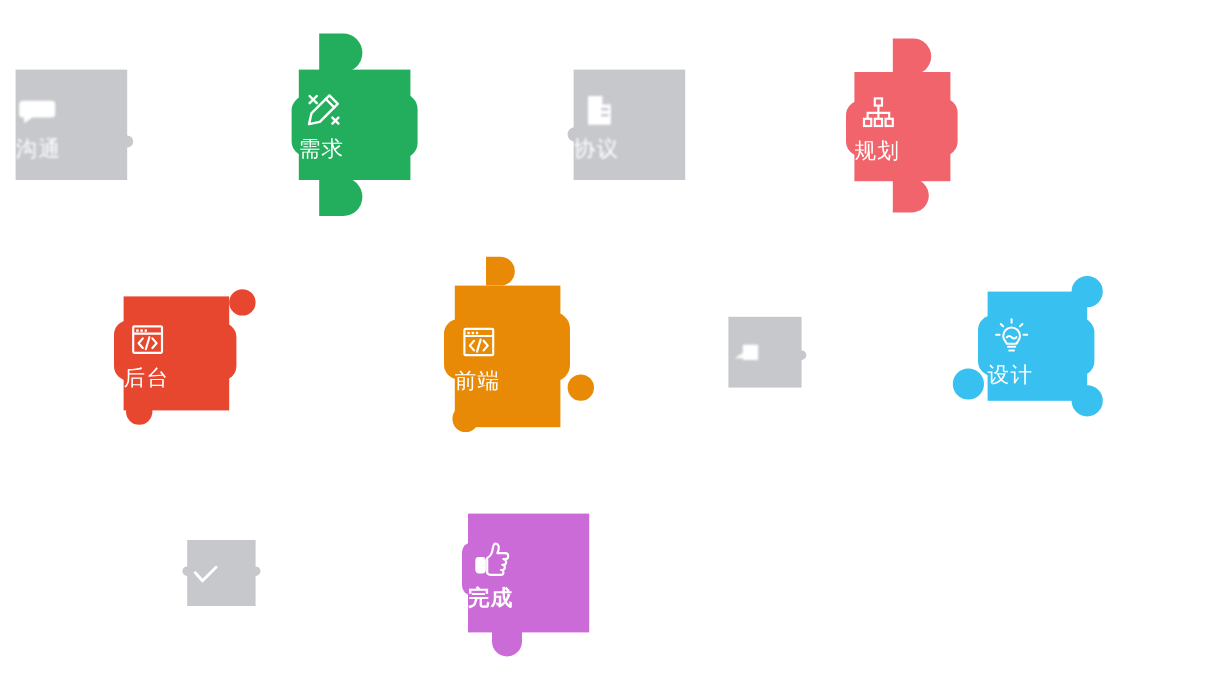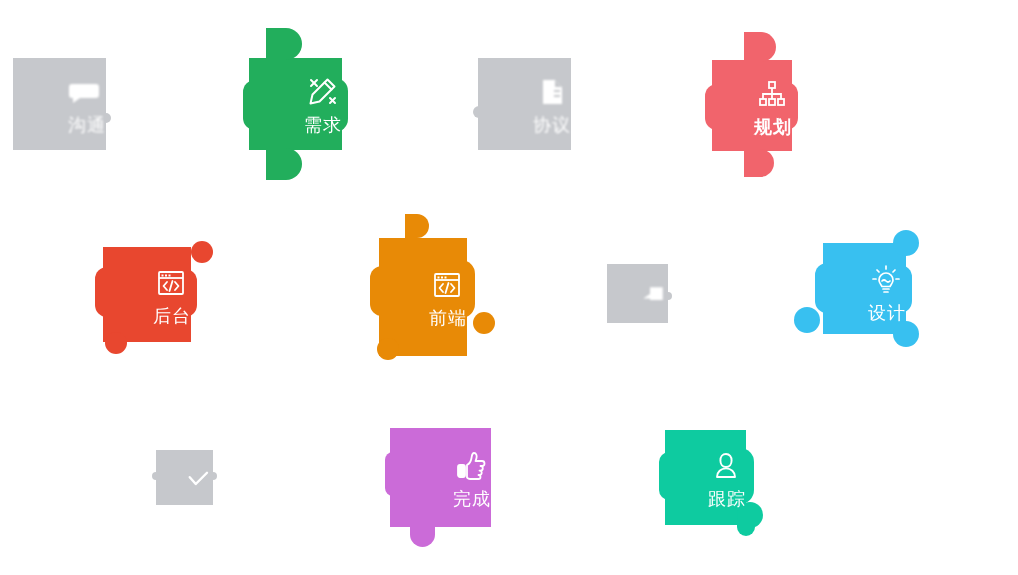--- a/index.html
+++ b/index.html
@@ -24,21 +24,21 @@
     box-sizing: border-box;
   }
   .card-body {
     position: absolute;
     left: 0;
     top: 0;
     width: 100%;
     height: 100%;
     display: flex;
     flex-direction: column;
-    align-items: flex-end;
+    align-items: flex-start;
     justify-content: center;
     color: #ffffff;
     z-index: 3;
   }
   .card-icon {
     width: 40px;
     height: 40px;
     display: block;
     margin-bottom: 2px;
   }
@@ -155,21 +155,21 @@
             <path d="M24 8 v7 h7" fill="#c6c8cc"></path>
             <rect x="23" y="18" width="6" height="2" fill="#c6c8cc"></rect>
             <rect x="23" y="23" width="6" height="2" fill="#c6c8cc"></rect>
           </g>
         </svg>
       </span>
       <span class="card-label blur-text">协议</span>
     </div>
   </div>
 
-  <div class="card" style="left:712px; top:60px; width:80px; height:91px;font-weight:bold;">
+  <div class="card" style="left:712px; top:60px; width:80px; height:91px;">
     <div class="knob-sq" style="left:0; top:0; width:80px; height:91px; background:#f1646c;"></div>
     <div class="tab-top" style="left:32px; top:-28px; width:32px; height:30px; background:#f1646c;
                 border-radius:0 999px 999px 0;"></div>
     <div class="tab-bottom" style="left:32px; top:89px; width:30px; height:28px; background:#f1646c;
                 border-radius:0 999px 999px 0;"></div>
     <div class="bulge-r" style="left:74px; top:22px; width:12px; height:48px; background:#f1646c;"></div>
     <div class="bulge-l" style="left:-7px; top:24px; width:12px; height:46px; background:#f1646c;"></div>
     <div class="card-body">
       <span class="card-icon">
         <svg viewBox="0 0 40 40" aria-hidden="true">
@@ -298,51 +298,32 @@
     <div class="card-body">
       <span class="card-icon" style="width:30px;height:30px;margin:0;">
         <svg viewBox="0 0 40 40" aria-hidden="true">
           <path d="M9 19 l8 9 15 -15" fill="none" stroke="#ffffff" stroke-width="3.2" stroke-linecap="round" stroke-linejoin="round"></path>
         </svg>
       </span>
       <span class="card-label"></span>
     </div>
   </div>
 
-  <div class="card" style="left:390px; top:428px; width:101px; height:99px;">
+  <div class="card" style="left:390px; top:428px; width:101px; height:99px;font-weight:bold;">
     <div class="knob-sq" style="left:0; top:0; width:101px; height:99px; background:#cb6bd8;"></div>
     <div class="bulge-l" style="left:-5px; top:24px; width:8px; height:44px; background:#cb6bd8;"></div>
     <div class="knob" style="left:20px; top:94px; width:25px; height:25px; background:#cb6bd8;
                 border-radius:6px 6px 999px 999px;"></div>
     <div class="card-body">
       <span class="card-icon">
         <svg viewBox="0 0 40 40" aria-hidden="true">
           <g fill="none" stroke="#ffffff" stroke-width="1.8" stroke-linejoin="round">
             <rect x="7" y="19" width="7" height="12" rx="2" fill="#ffffff"></rect>
             <path d="M16 19 c2 -1 4 -4 4.5 -7 c.5 -3 .5 -5 2.5 -5 c2.5 0 3 3 2.5 5 c-.4 1.6 -1 3 -1 3 h6.5 a2.5 2.5 0 0 1 0 5 h-1.5 a2.3 2.3 0 0 1 0 4.6 h-1 a2.2 2.2 0 0 1 0 4.4 h-1 a2 2 0 0 1 0 4 h-8.5 c-1.5 0 -2.5 -.8 -3 -1.3 z"></path>
           </g>
         </svg>
       </span>
       <span class="card-label">完成</span>
     </div>
   </div>
 
-  <div class="card" style="left:665px; top:430px; width:81px; height:95px;">
-    <div class="knob-sq" style="left:0; top:0; width:81px; height:95px; background:#0ecba0;"></div>
-    <div class="bulge-l" style="left:-6px; top:22px; width:10px; height:48px; background:#0ecba0;"></div>
-    <div class="bulge-r" style="left:75px; top:18px; width:14px; height:56px; background:#0ecba0;"></div>
-    <div class="knob" style="left:72px; top:72px; width:26px; height:26px; background:#0ecba0;"></div>
-    <div class="knob-sq" style="left:72px; top:90px; width:18px; height:16px; background:#0ecba0;
-                border-radius:0 0 10px 10px;"></div>
-    <div class="card-body">
-      <span class="card-icon">
-        <svg viewBox="0 0 40 40" aria-hidden="true">
-          <g fill="none" stroke="#ffffff" stroke-width="1.9" stroke-linejoin="round">
-            <path d="M20 8 c-3.6 0 -5.6 2.8 -5.6 6.4 c0 3.6 2 6.6 5.6 6.6 c3.6 0 5.6 -3 5.6 -6.6 c0 -3.6 -2 -6.4 -5.6 -6.4 z"></path>
-            <path d="M11 31 c0 -5.2 4 -8.6 9 -8.6 c5 0 9 3.4 9 8.6 z"></path>
-          </g>
-        </svg>
-      </span>
-      <span class="card-label">跟踪</span>
-    </div>
-  </div>
 
 </div>
 
 </body></html>

